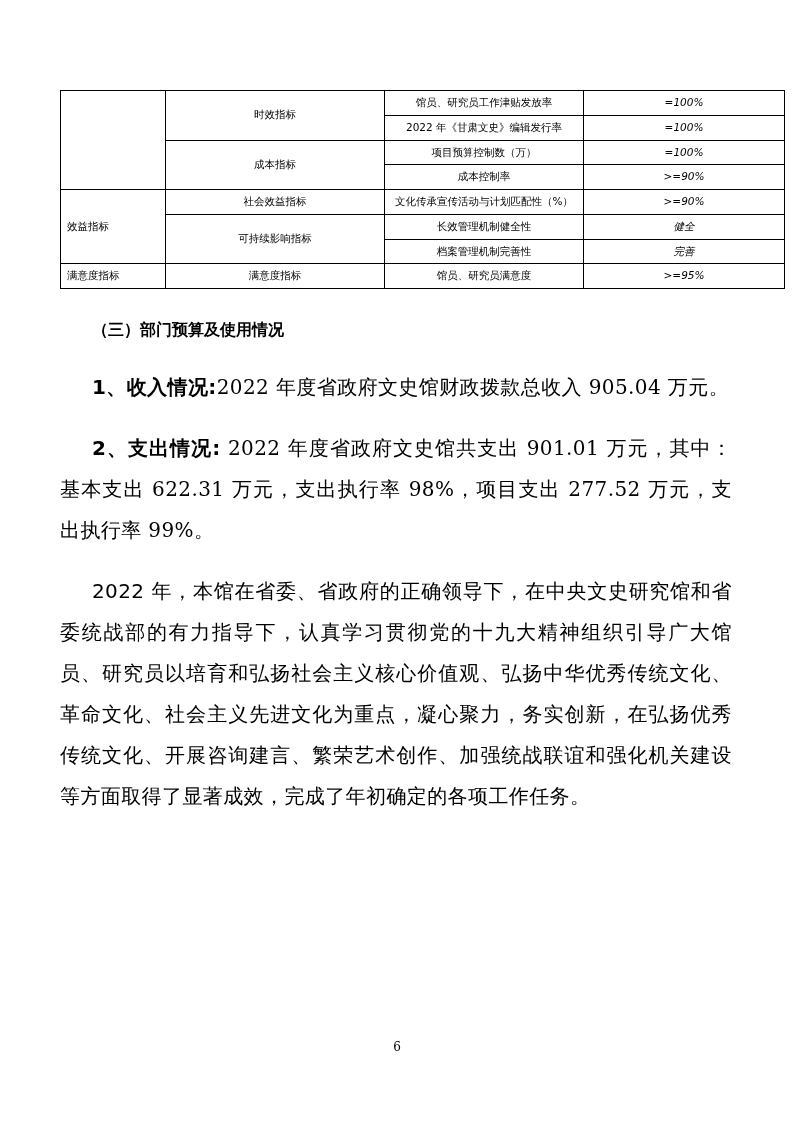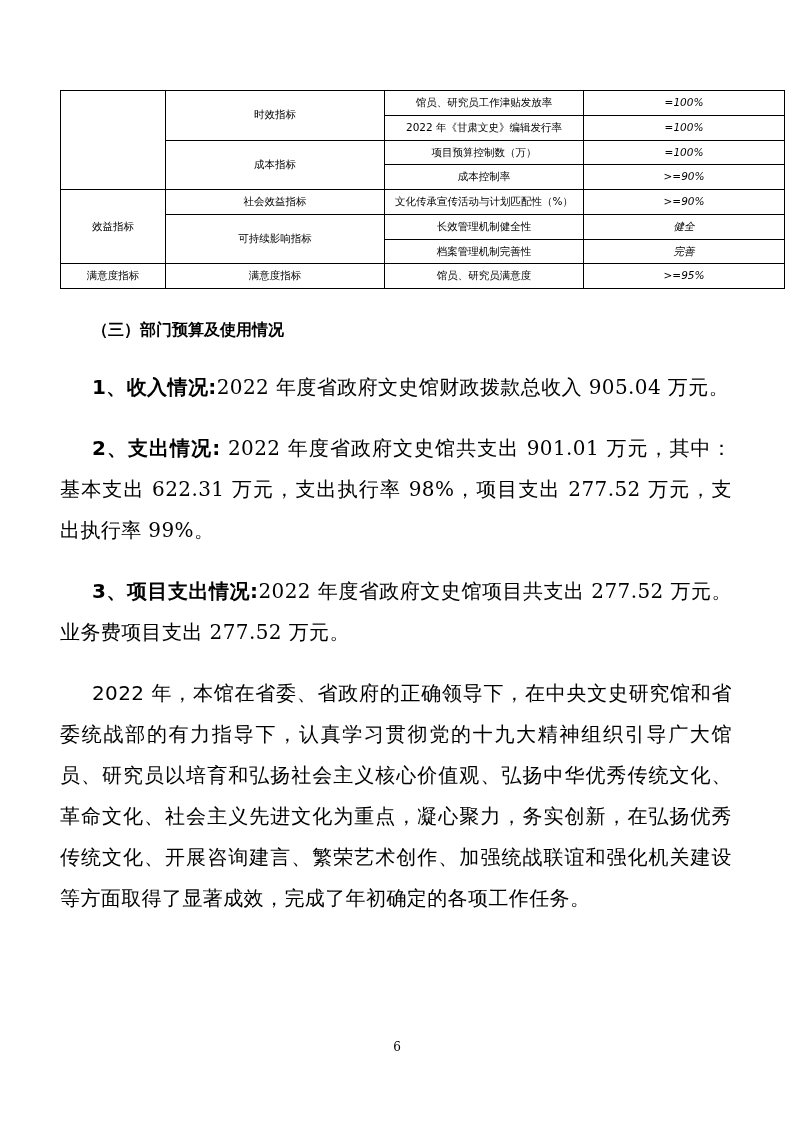--- a/index.html
+++ b/index.html
@@ -31,21 +31,21 @@
     table-layout: fixed;
   }
   table.indicator-table td {
     border: 1px solid #000000;
     font-size: 10.5px;
     line-height: 1.5;
     padding: 4px 6px;
     vertical-align: middle;
     font-family: "DejaVu Sans", "Liberation Sans", sans-serif;
   }
-  td.c1 { width: 92px;  text-align: center; }
+  td.c1 { width: 92px;  }
   td.c2 { width: 206px; text-align: center; }
   td.c3 { width: 186px; text-align: center; }
   td.c4 { width: 188px; text-align: center; font-style: italic; }
 
   
   .section-head {
     font-size: 16px;
     font-weight: bold;
     line-height: 2.1;
     margin-top: 18px;
@@ -132,21 +132,20 @@
     </table>
 
     <div class="spacer-sm"></div>
 
     <div class="section-head">（三）部门预算及使用情况</div>
 
     <p class="para"><span class="lead">1、收入情况:</span><span>2022 年度省政府文史馆财政拨款总收入 905.04 万元。</span></p>
 
     <p class="para"><span class="lead">2、支出情况:</span><span> 2022 年度省政府文史馆共支出 901.01 万元，其中：基本支出 622.31 万元，支出执行率 98%，项目支出 277.52 万元，支出执行率 99%。</span></p>
 
-    <p class="para"><span class="lead">3、项目支出情况:</span><span>2022 年度省政府文史馆项目共支出 277.52 万元。业务费项目支出 277.52 万元。</span></p>
 
 
     <p class="para body-para">2022 年，本馆在省委、省政府的正确领导下，在中央文史研究馆和省委统战部的有力指导下，认真学习贯彻党的十九大精神组织引导广大馆员、研究员以培育和弘扬社会主义核心价值观、弘扬中华优秀传统文化、革命文化、社会主义先进文化为重点，凝心聚力，务实创新，在弘扬优秀传统文化、开展咨询建言、繁荣艺术创作、加强统战联谊和强化机关建设等方面取得了显著成效，完成了年初确定的各项工作任务。</p>
 
   </div>
 
   <div class="page-number">6</div>
 </div>
 
 </body></html>

